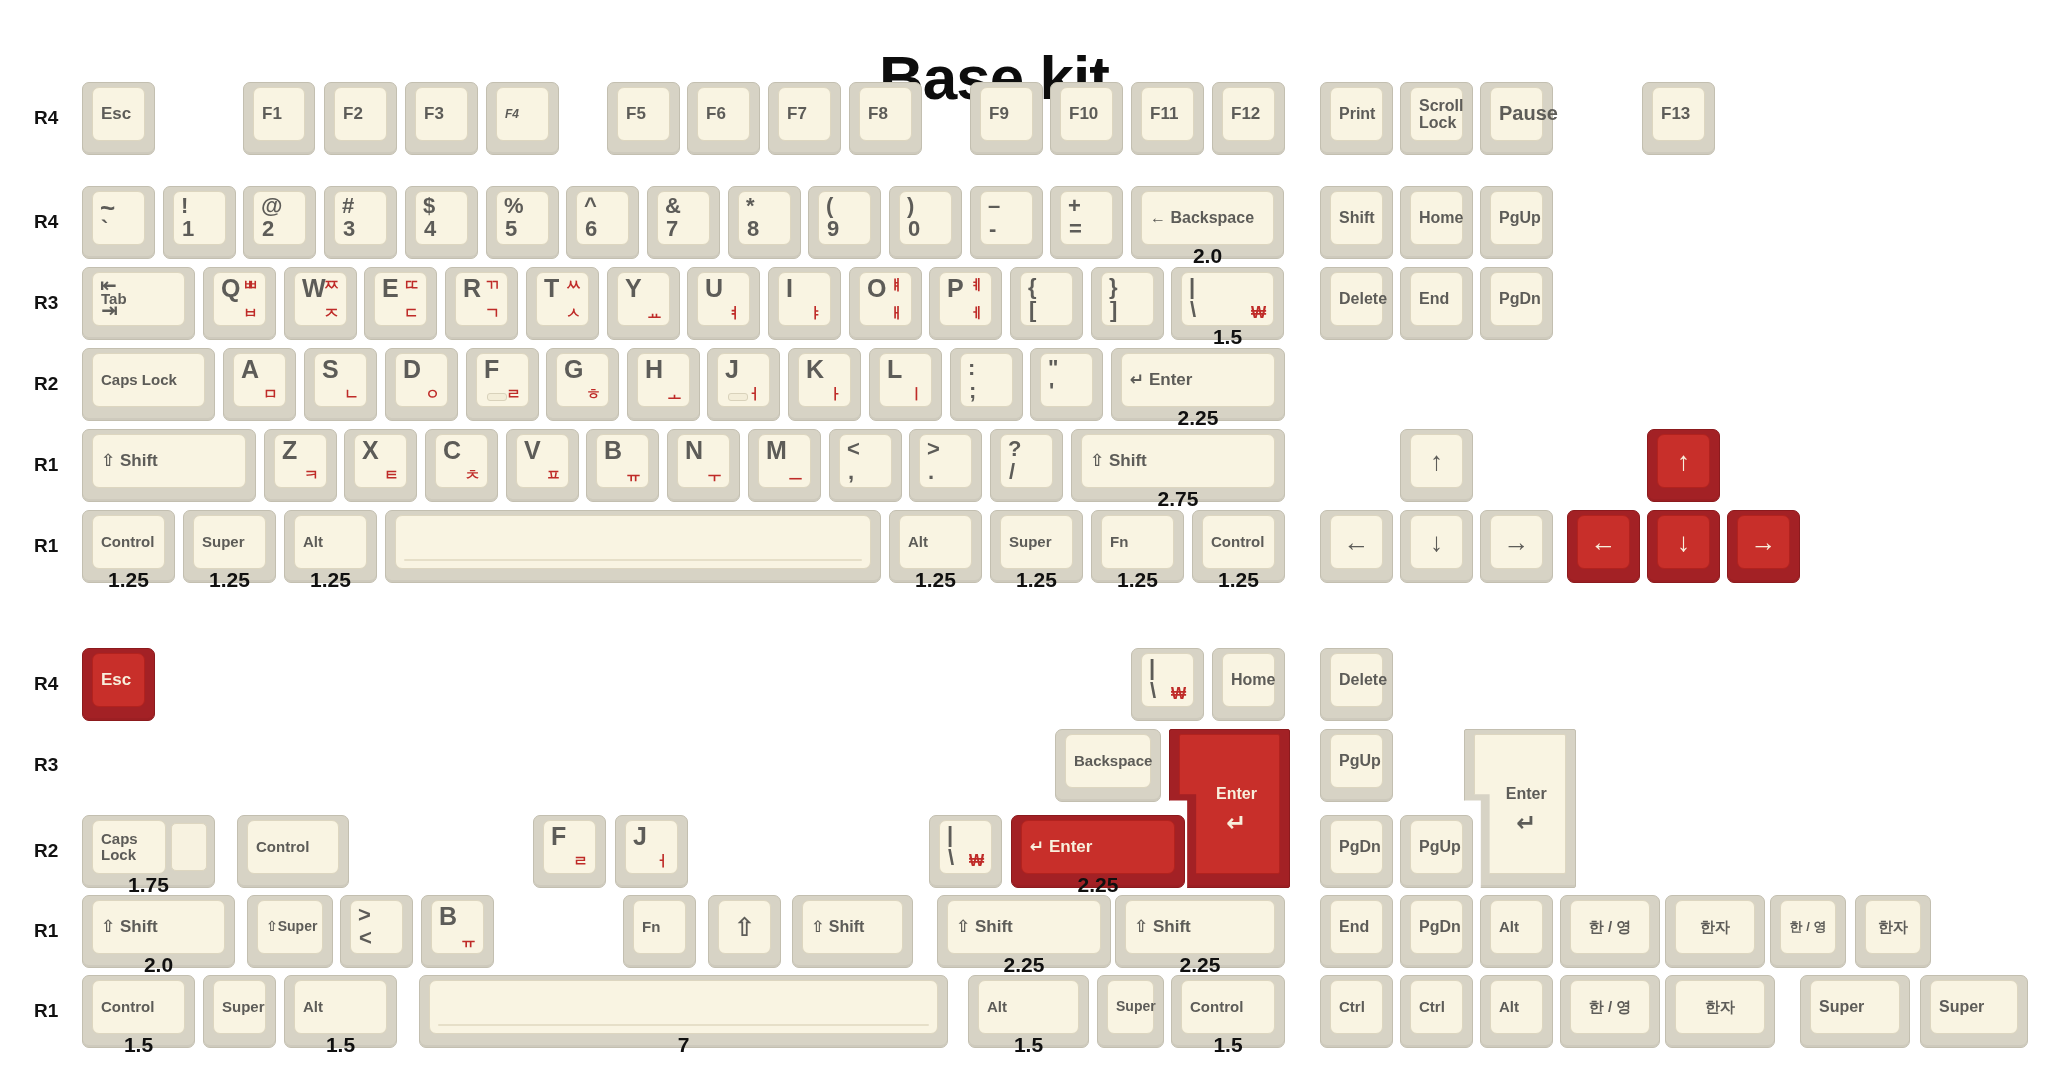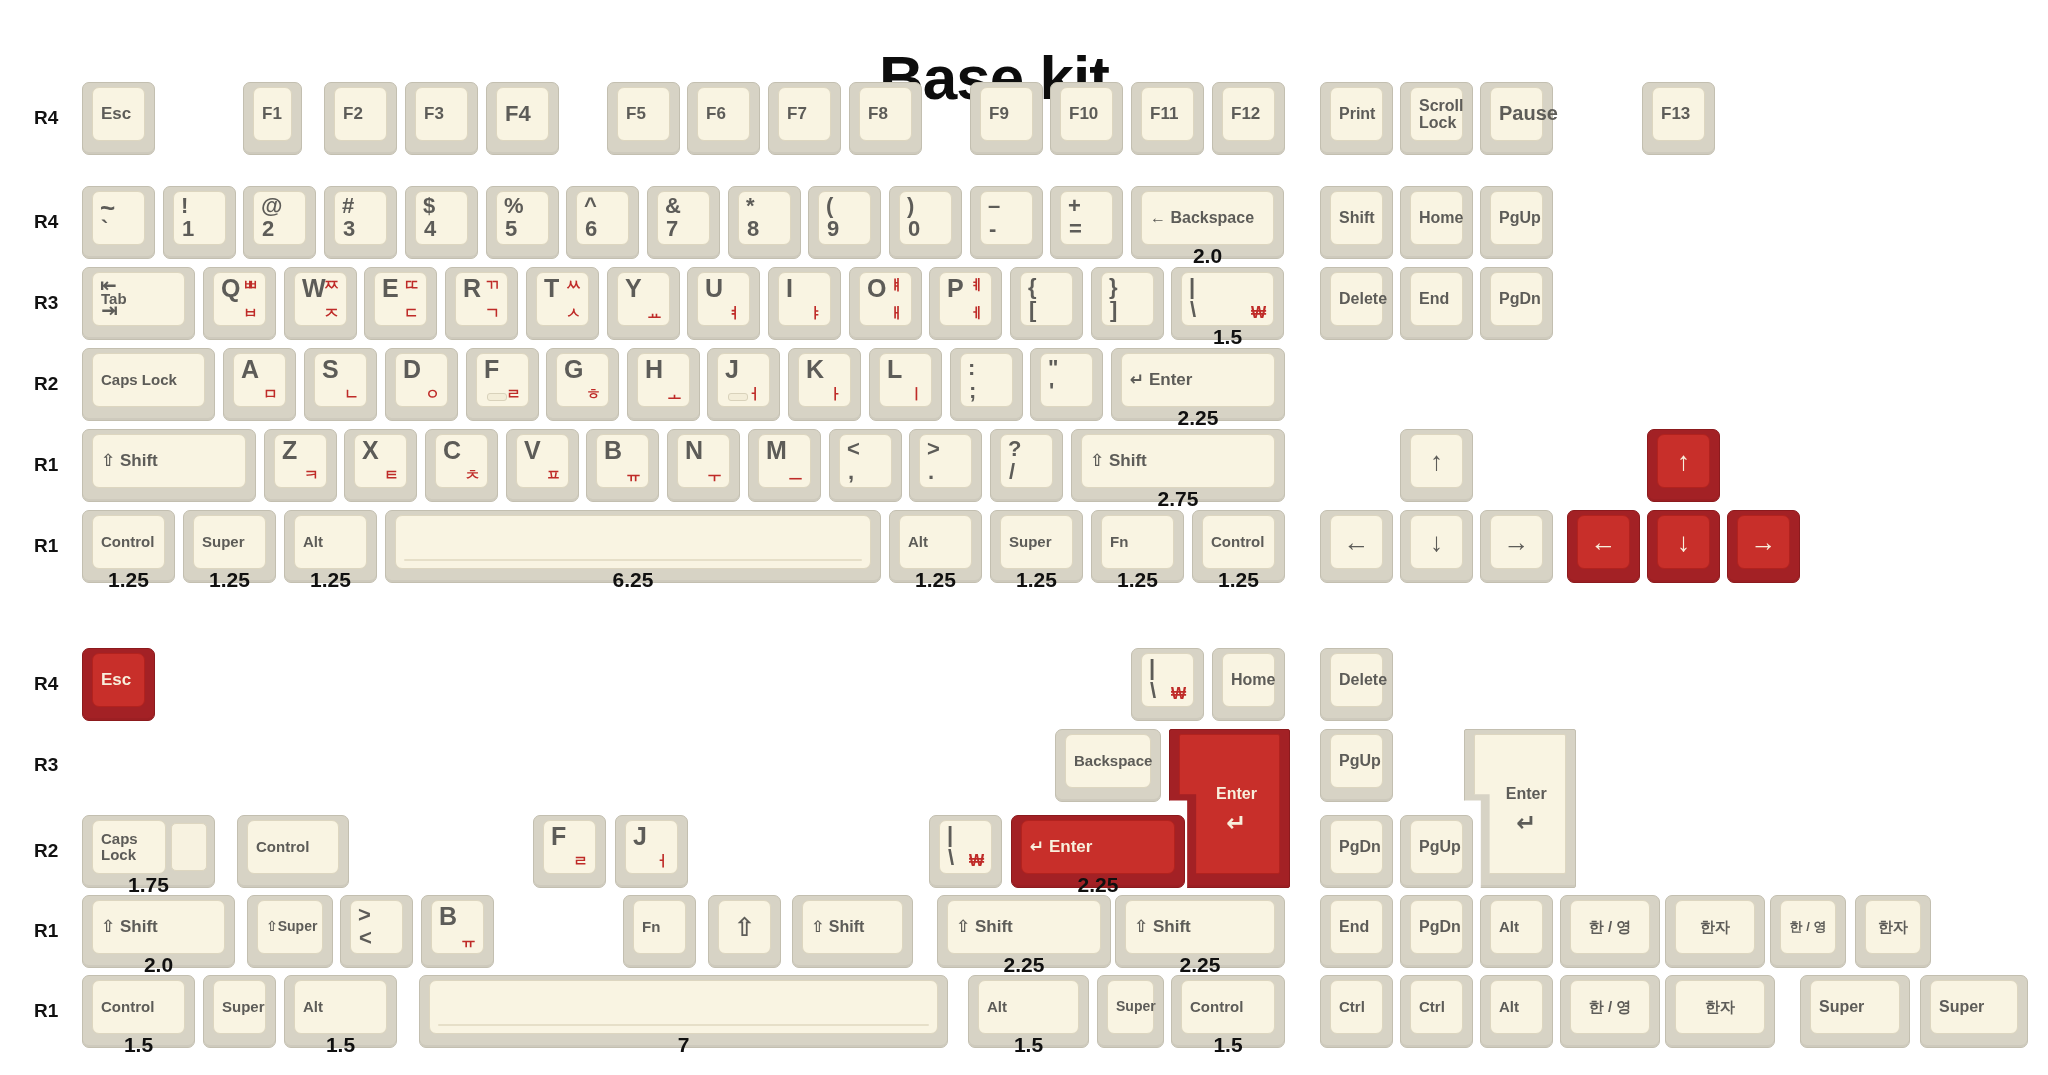--- a/index.html
+++ b/index.html
@@ -51,38 +51,38 @@
     <div class="rowlabel" style="top: 673px;">R4</div>
     <div class="rowlabel" style="top: 754px;">R3</div>
     <div class="rowlabel" style="top: 840px;">R2</div>
     <div class="rowlabel" style="top: 920px;">R1</div>
     <div class="rowlabel" style="top: 1000px;">R1</div>
     <div class="key" style="left: 82px; top: 82px; width: 73px; height: 73px;">
       <div class="cap">
         <span class="lg pos-ml col-g" style="font-size: 17px;">Esc</span>
       </div>
     </div>
-    <div class="key" style="left: 243px; top: 82px; width: 59px; height: 73px;">
+    <div class="key" style="left: 243px; top: 82px; width: 72px; height: 73px;">
       <div class="cap">
         <span class="lg pos-ml col-g" style="font-size: 17px;">F1</span>
       </div>
     </div>
     <div class="key" style="left: 324px; top: 82px; width: 73px; height: 73px;">
       <div class="cap">
         <span class="lg pos-ml col-g" style="font-size: 17px;">F2</span>
       </div>
     </div>
     <div class="key" style="left: 405px; top: 82px; width: 73px; height: 73px;">
       <div class="cap">
         <span class="lg pos-ml col-g" style="font-size: 17px;">F3</span>
       </div>
     </div>
     <div class="key" style="left: 486px; top: 82px; width: 73px; height: 73px;">
       <div class="cap">
-        <span class="lg pos-ml col-g" style="font-size: 22px;">F4</span>
+        <span class="lg pos-ml col-g" style="font-size: 12px; font-style: italic;">F4</span>
       </div>
     </div>
     <div class="key" style="left: 607px; top: 82px; width: 73px; height: 73px;">
       <div class="cap">
         <span class="lg pos-ml col-g" style="font-size: 17px;">F5</span>
       </div>
     </div>
     <div class="key" style="left: 687px; top: 82px; width: 73px; height: 73px;">
       <div class="cap">
         <span class="lg pos-ml col-g" style="font-size: 17px;">F6</span>
@@ -520,21 +520,20 @@
       <div class="sizelabel">1.25</div>
     </div>
     <div class="key" style="left: 284px; top: 510px; width: 93px; height: 73px;">
       <div class="cap">
         <span class="lg pos-ml col-g" style="font-size: 15px;">Alt</span>
       </div>
       <div class="sizelabel">1.25</div>
     </div>
     <div class="key" style="left: 385px; top: 510px; width: 496px; height: 73px;">
       <div class="cap capspace"></div>
-      <div class="sizelabel">6.25</div>
     </div>
     <div class="key" style="left: 889px; top: 510px; width: 93px; height: 73px;">
       <div class="cap">
         <span class="lg pos-ml col-g" style="font-size: 15px;">Alt</span>
       </div>
       <div class="sizelabel">1.25</div>
     </div>
     <div class="key" style="left: 990px; top: 510px; width: 93px; height: 73px;">
       <div class="cap">
         <span class="lg pos-ml col-g" style="font-size: 15px;">Super</span>

